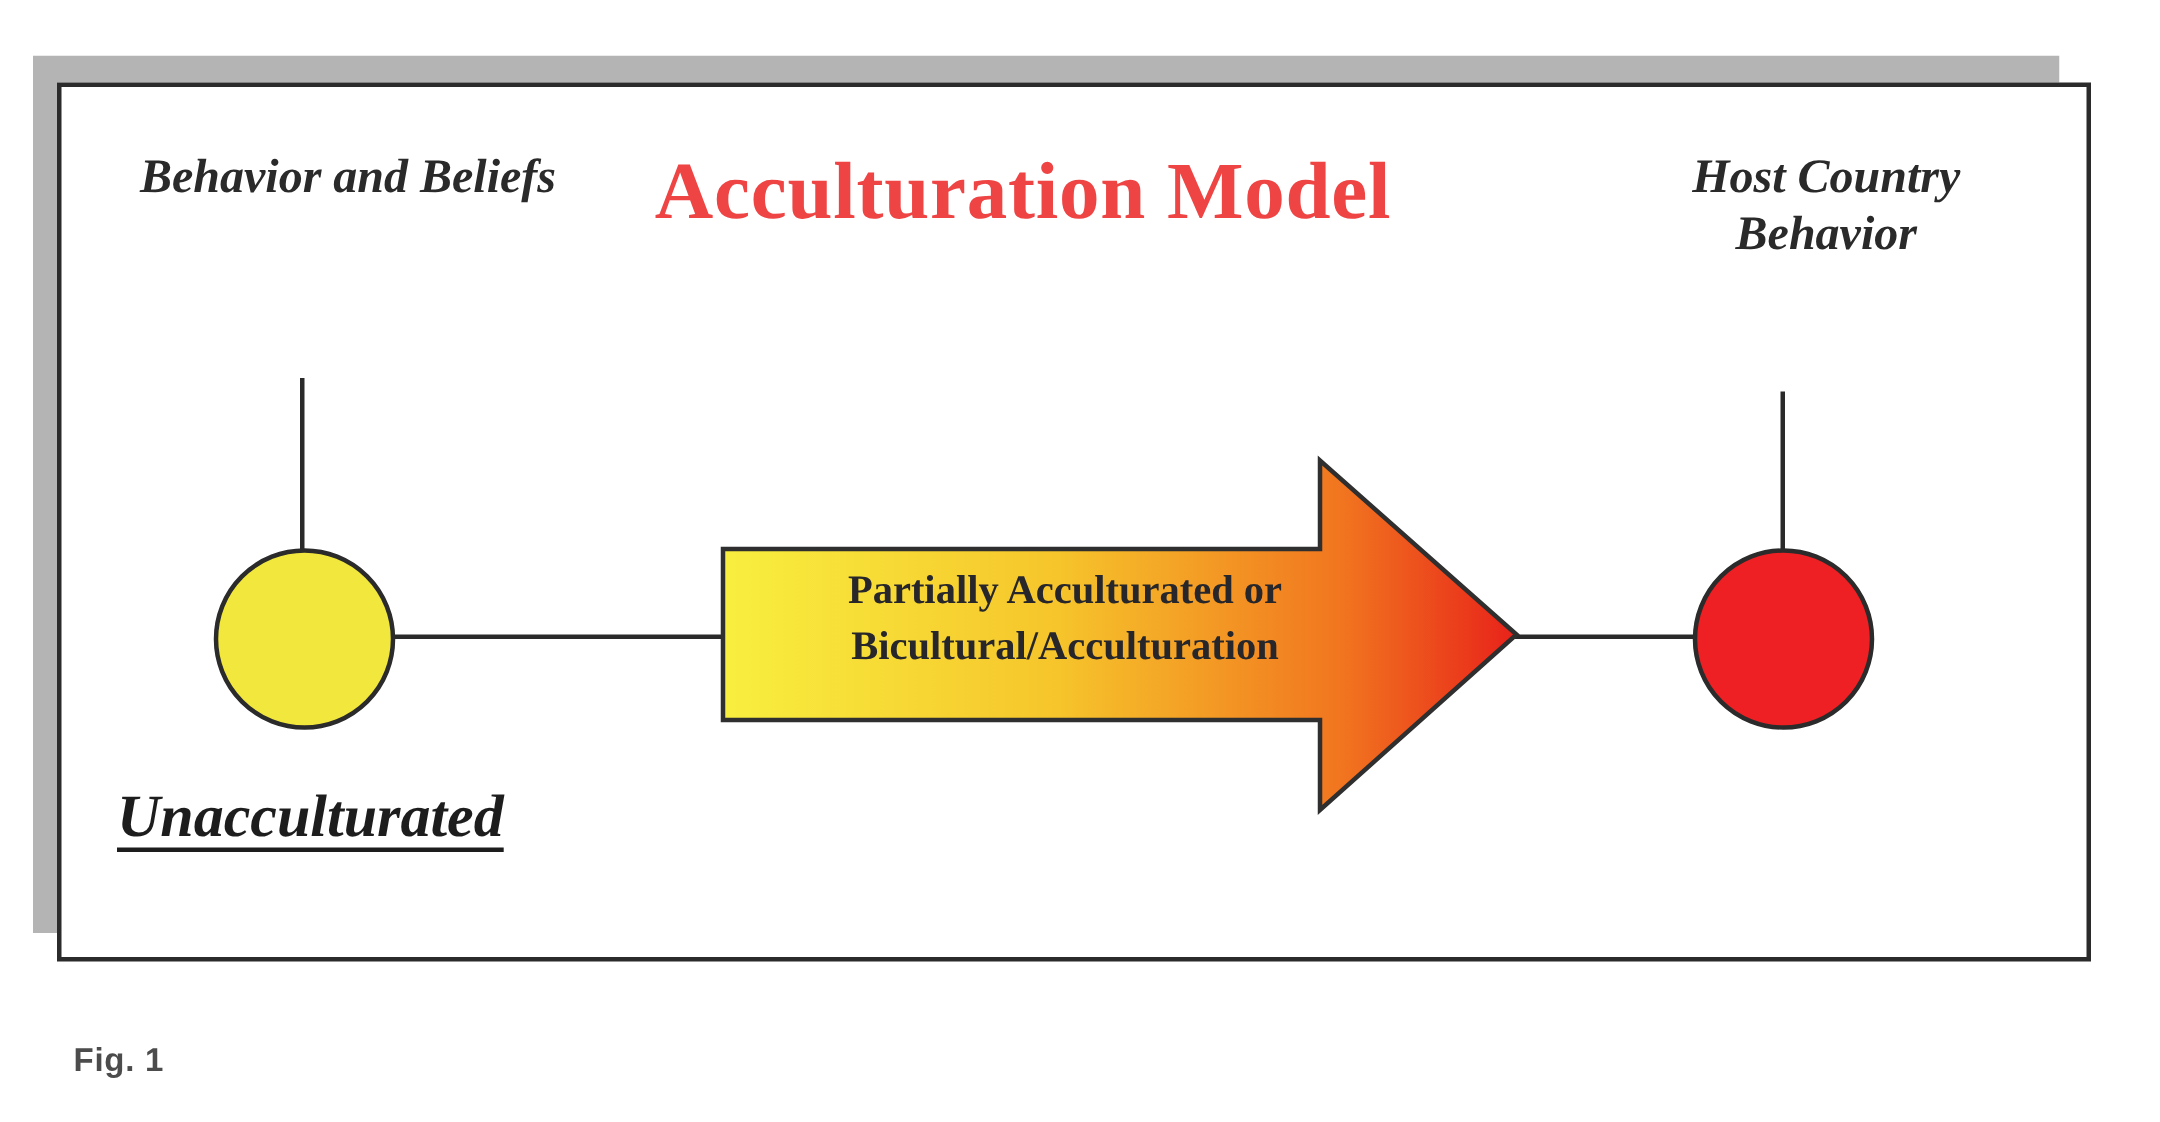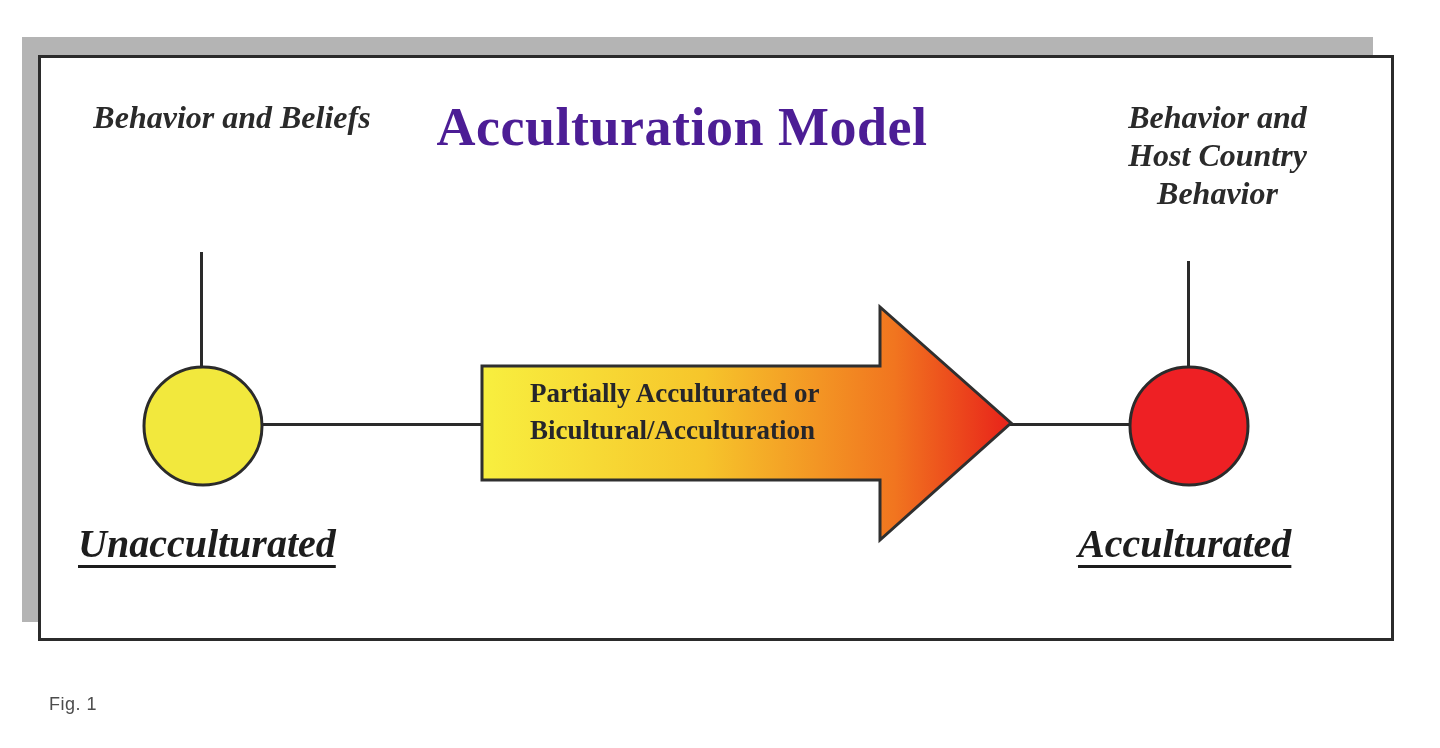--- a/index.html
+++ b/index.html
@@ -19,21 +19,21 @@
   
   #model-box {
     left: 38px; top: 55px; width: 1356px; height: 586px;
     background: #ffffff; border: 3px solid #2b2b2b;
   }
 
   
   #page-title {
     left: 392px; top: 98px; width: 580px;
     text-align: center;
-    font-size: 54px; font-weight: bold; color: #4c1d95;
+    font-size: 54px; font-weight: bold; color: #ef4444;
     line-height: 58px; letter-spacing: 0.5px;
   }
 
   
   .side-caption {
     text-align: center; font-style: italic; font-weight: 600;
     color: #2a2a2a; font-size: 32px; line-height: 38px;
   }
   #left-caption  { left: 82px;  top: 98px; width: 300px; }
   #right-caption { left: 1100px; top: 98px; width: 235px; }
@@ -46,40 +46,40 @@
   #right-link { left: 1010px; top: 423px; width: 120px; height: 3px; }
 
   
   #left-node-svg  { left: 141px;  top: 364px; width: 124px; height: 124px; }
   #right-node-svg { left: 1127px; top: 364px; width: 124px; height: 124px; }
 
   
   #arrow-svg { left: 478px; top: 303px; width: 537px; height: 241px; }
   #arrow-label {
     left: 530px; top: 375px; width: 360px;
-    text-align: left; font-weight: bold; font-size: 27px;
+    text-align: center; font-weight: bold; font-size: 27px;
     line-height: 37px; color: #26262b;
   }
 
   
   .state-label {
     font-style: italic; font-weight: 600; font-size: 40px; color: #1d1d1d;
     text-decoration: underline;
     text-decoration-thickness: 2.5px;
     text-underline-offset: 8px;
     line-height: 44px;
   }
   #label-unacculturated { left: 78px;  top: 522px; }
   #label-acculturated   { left: 1078px; top: 522px; }
 
   
   #fig-caption {
     left: 49px; top: 694px;
     font-family: "Liberation Sans", "DejaVu Sans", sans-serif;
-    font-weight: normal; font-size: 18px; color: #4c4c4c;
+    font-weight: bold; font-size: 22px; color: #4c4c4c;
     letter-spacing: 0.5px;
   }
 </style>
 </head>
 <body>
 
 <div id="canvas">
 
   <svg id="shadow-svg" class="abs">
     <rect x="0" y="0" width="100%" height="100%" fill="#b4b4b4"></rect>
@@ -87,21 +87,20 @@
 
   <div id="model-box" class="abs"></div>
 
   <div id="page-title" class="abs">Acculturation Model</div>
 
   <div id="left-caption" class="abs side-caption">
     <div>Behavior and Beliefs</div>
   </div>
 
   <div id="right-caption" class="abs side-caption">
-    <div>Behavior and</div>
     <div>Host Country</div>
     <div>Behavior</div>
   </div>
 
   <div id="left-stem" class="abs line"></div>
   <div id="right-stem" class="abs line"></div>
   <div id="left-link" class="abs line"></div>
   <div id="right-link" class="abs line"></div>
 
   <svg id="left-node-svg" class="abs" viewBox="0 0 124 124">
@@ -123,17 +122,16 @@
     </defs>
     <polygon points="4,63 402,63 402,4 533,120 402,237 402,177 4,177" fill="url(#arrowGrad)" stroke="#2f2f2f" stroke-width="3" stroke-linejoin="miter"></polygon>
   </svg>
 
   <div id="arrow-label" class="abs">
     <div>Partially Acculturated or</div>
     <div>Bicultural/Acculturation</div>
   </div>
 
   <div id="label-unacculturated" class="abs state-label">Unacculturated</div>
-  <div id="label-acculturated" class="abs state-label">Acculturated</div>
 
   <div id="fig-caption" class="abs">Fig. 1</div>
 
 </div>
 
 </body></html>

